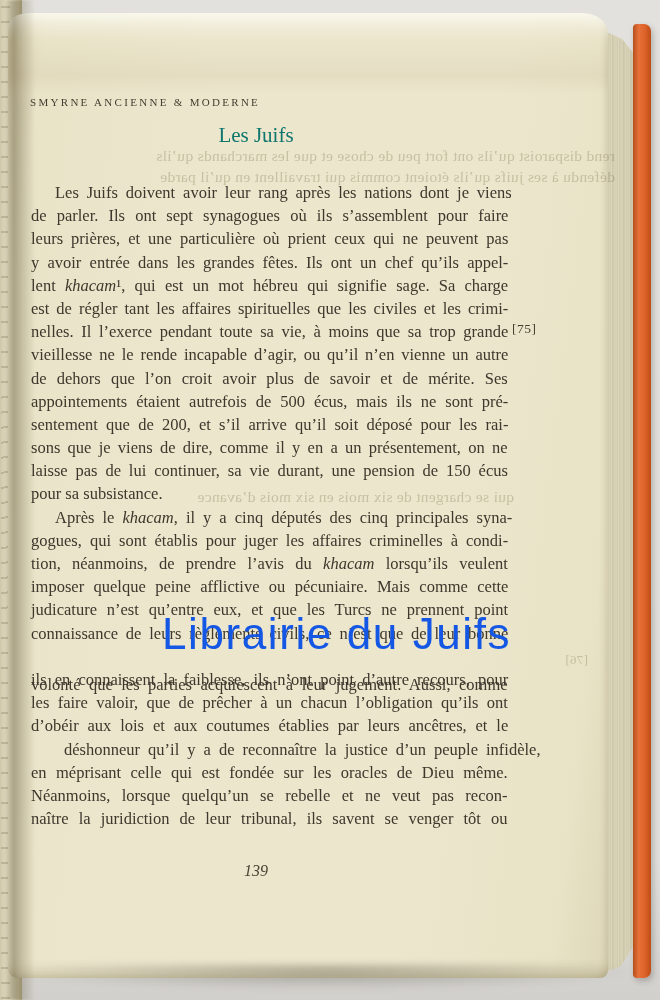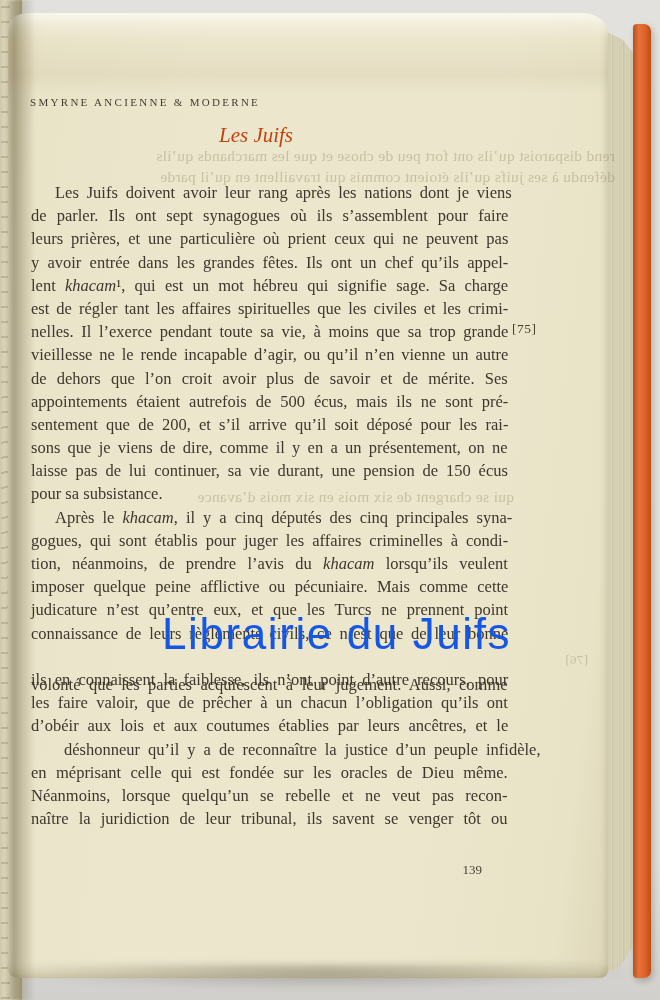--- a/index.html
+++ b/index.html
@@ -37,29 +37,29 @@
   .top-curve{position:absolute;left:8px;top:13px;width:600px;height:80px;
     border-radius:22px 26px 0 0/14px 20px 0 0;pointer-events:none;
     background:linear-gradient(180deg,rgba(255,255,250,.5) 0%,rgba(235,228,198,0) 34%,rgba(140,120,70,.08) 78%,rgba(140,120,70,0) 100%);}
   .gutter-shadow{position:absolute;left:3px;top:0;width:32px;height:1000px;pointer-events:none;
     background:linear-gradient(90deg,rgba(70,58,25,0) 0%,rgba(70,58,25,.38) 34%,rgba(70,58,25,.20) 62%,rgba(70,58,25,0) 100%);
     filter:blur(1px);}
   
   .running-header{position:absolute;left:30px;top:96px;width:452px;text-align:left;
     font-size:11px;letter-spacing:2.3px;color:#453d31;}
   .section-title{position:absolute;left:30px;top:123px;width:452px;text-align:center;
-    font-style:italic;font-size:21px;color:#c2410c;}
+    font-size:21px;color:#0f766e;}
   .text-block{position:absolute;left:31px;top:181px;width:477px;color:#3e372c;}
   .tline{height:23.2px;line-height:23.2px;font-size:16.5px;white-space:nowrap;}
   .tline .fit{display:inline-block;transform-origin:0 60%;white-space:nowrap;}
   .tline.indent .fit{margin-left:24px;}
   .tline sup,.tline i{font-style:italic;}
   .margin-note{position:absolute;left:512px;top:321px;font-size:13.5px;color:#48402f;letter-spacing:.5px;}
-  .page-number{position:absolute;left:30px;top:862px;width:452px;text-align:right;
-    font-size:13px;color:#4a4234;}
+  .page-number{position:absolute;left:30px;top:862px;width:452px;text-align:center;
+    font-style:italic;font-size:16px;color:#4a4234;}
   
   .watermark{position:absolute;left:162px;top:609px;
     font-family:"Liberation Sans",sans-serif;font-size:44px;letter-spacing:1.6px;
     color:#1557e5;white-space:nowrap;}
   
   .bleed{position:absolute;transform:scaleX(-1);color:rgba(125,112,70,.32);
     font-size:15.5px;letter-spacing:.3px;filter:blur(.55px);
     white-space:nowrap;overflow:hidden;height:19px;line-height:19px;}
   .bleed-a{left:95px;top:133px;width:512px;}
   .bleed-b{left:95px;top:154px;width:512px;}

